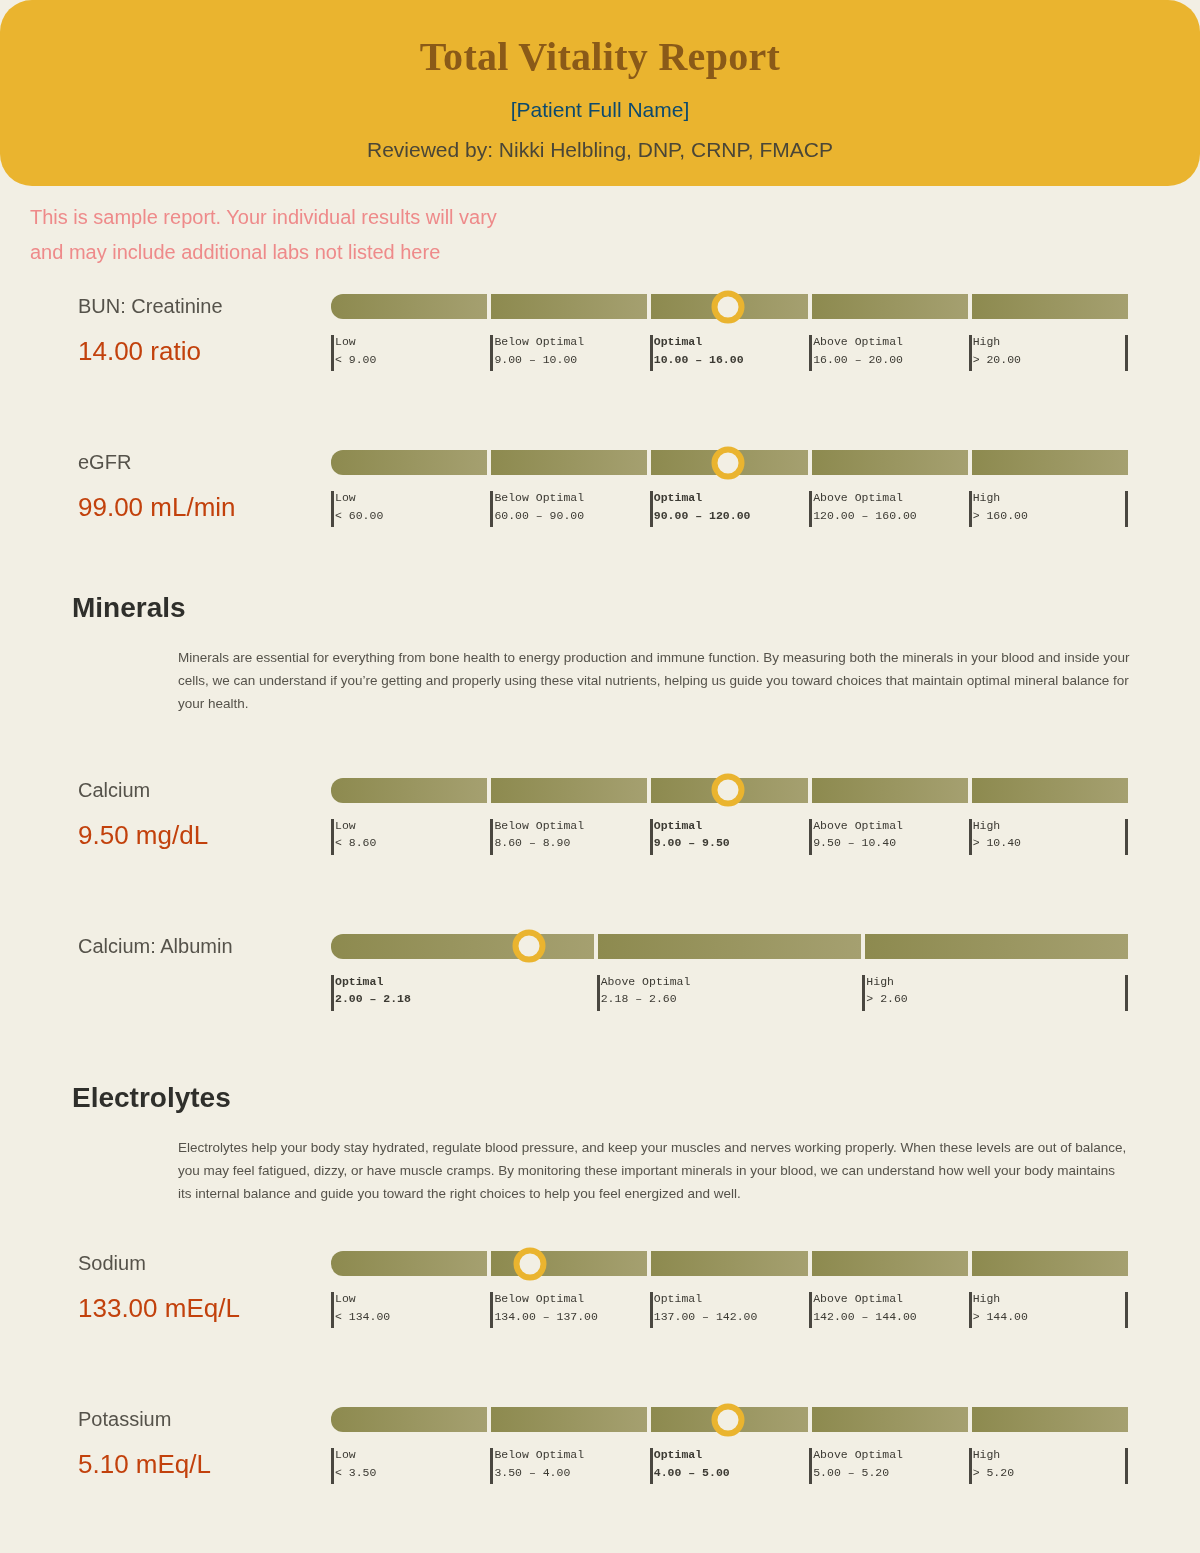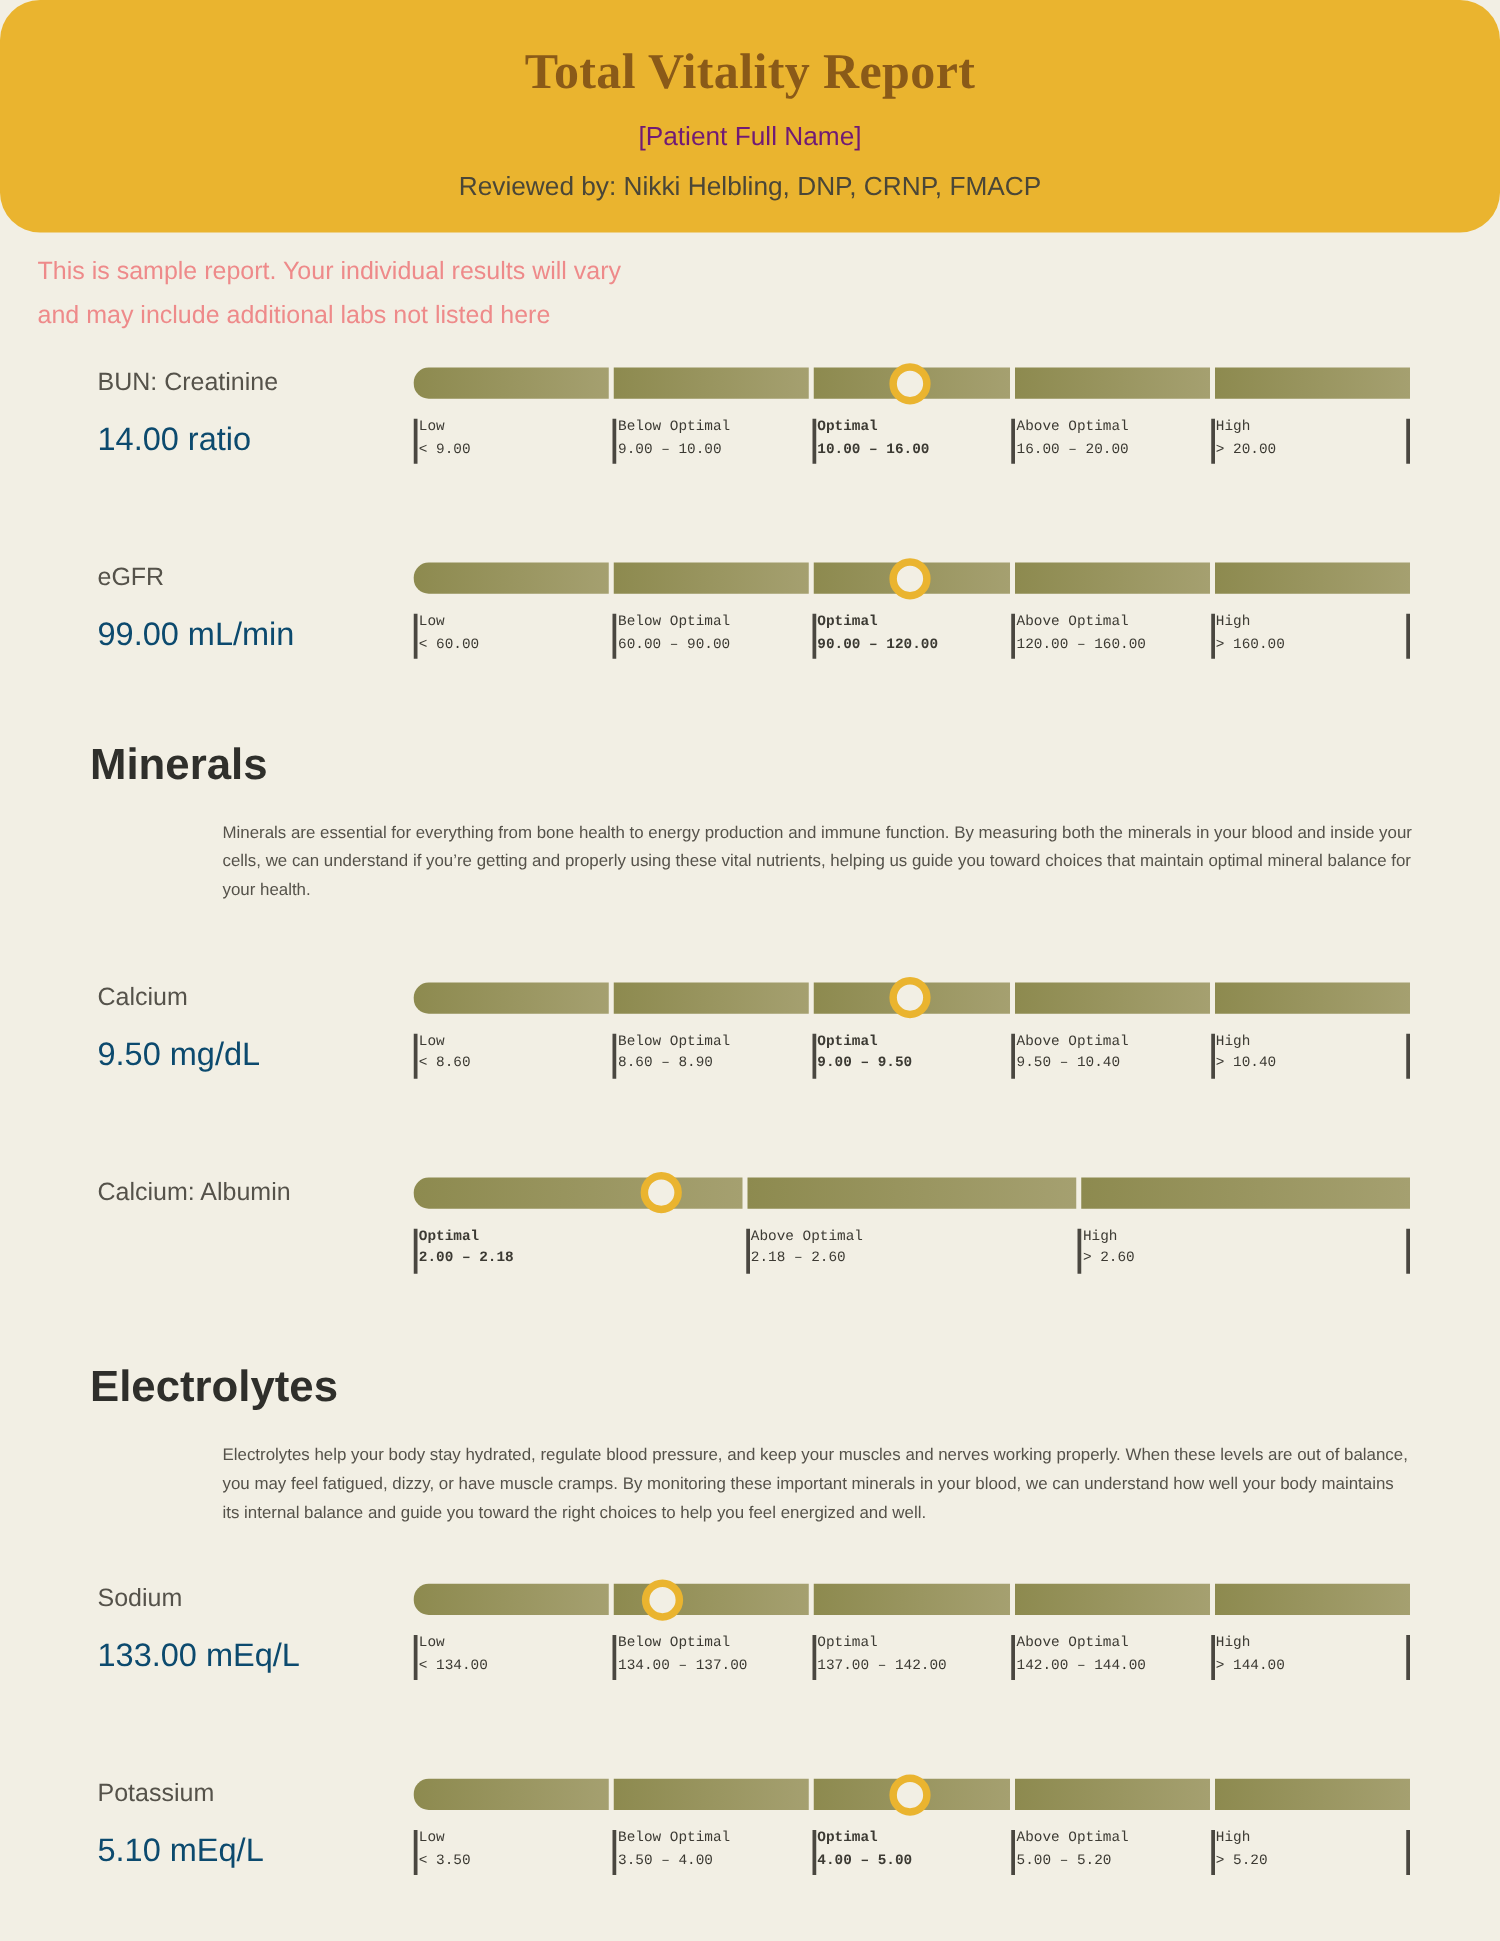--- a/index.html
+++ b/index.html
@@ -23,21 +23,21 @@
     font-family: "Liberation Serif", serif;
     font-size: 40px;
     font-weight: 700;
     color: #8A5A18;
     letter-spacing: 0.3px;
     line-height: 1.15;
   }
   .patient-name {
     margin-top: 18px;
     font-size: 21px;
-    color: #701a75;
+    color: #0c4a6e;
     font-weight: 400;
   }
   .reviewer {
     margin-top: 16px;
     font-size: 21px;
     color: #4A4637;
     font-weight: 400;
   }
 
   
@@ -46,21 +46,21 @@
     text-align: left;
     color: #EE8A8A;
     font-size: 20px;
     line-height: 1.75;
     padding: 0 30px;
   }
   .disclaimer .dline { display: block; }
 
   
   .section-head {
-    font-size: 35px;
+    font-size: 28px;
     font-weight: 700;
     color: #2F2F2B;
     padding-left: 72px;
   }
   .section-desc {
     margin: 22px 0 0 178px;
     width: 952px;
     font-size: 13.5px;
     line-height: 1.72;
     color: #55524A;
@@ -79,21 +79,21 @@
   }
   .marker-name {
     font-size: 20px;
     color: #55524A;
     font-weight: 400;
     line-height: 1.2;
   }
   .marker-value {
     margin-top: 18px;
     font-size: 26px;
-    color: #0c4a6e;
+    color: #c2410c;
     font-weight: 400;
     line-height: 1.2;
   }
 
   .scale {
     position: absolute;
     left: 331px;
     top: 0;
     width: 797px;
   }

